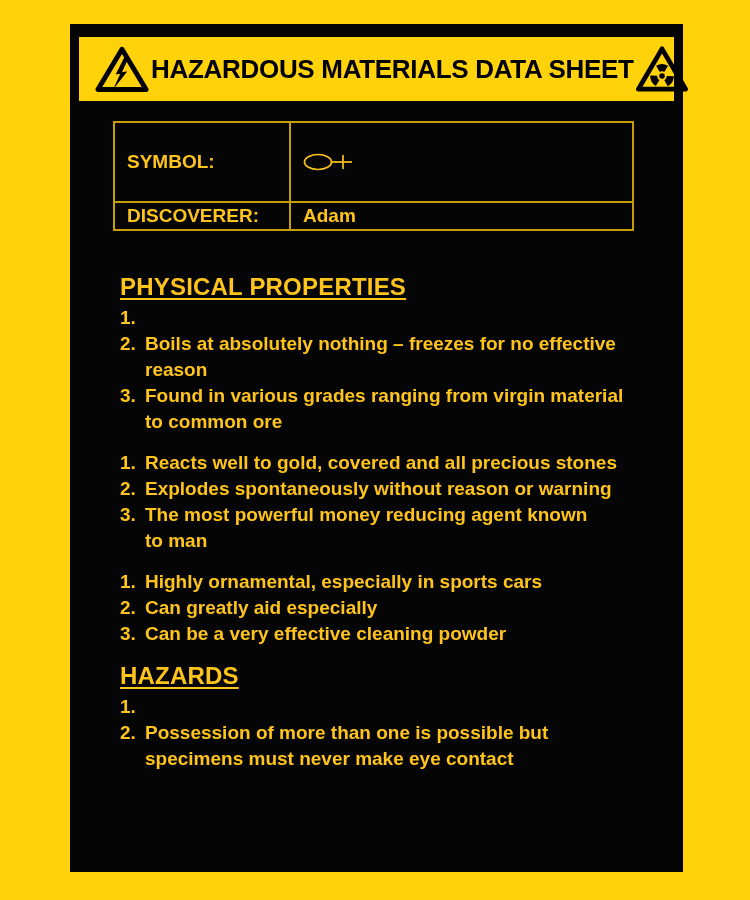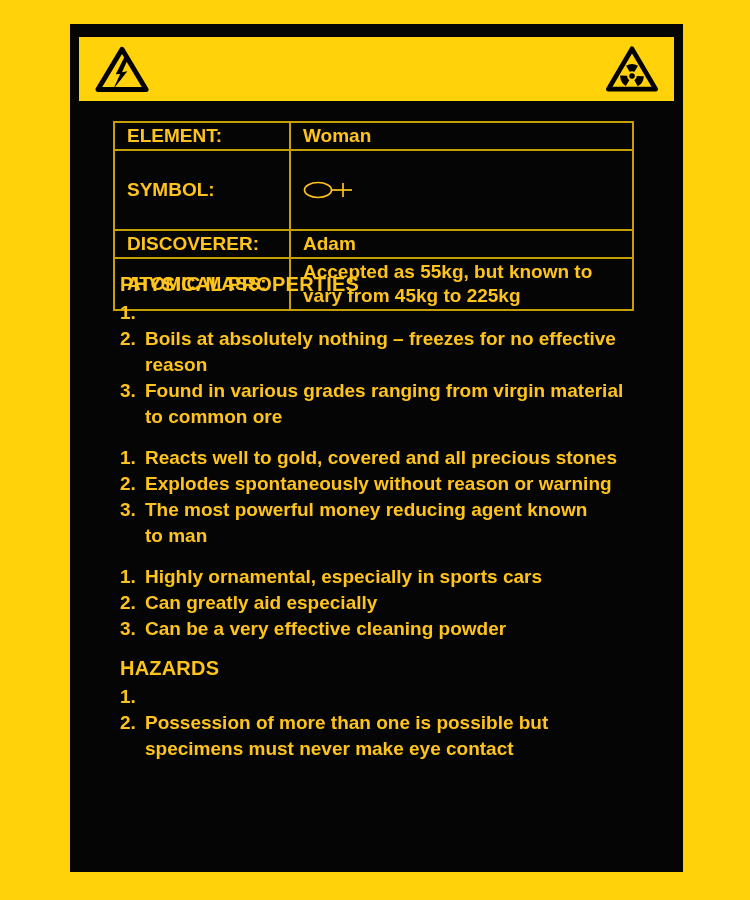--- a/index.html
+++ b/index.html
@@ -57,22 +57,23 @@
   .t-value svg { display: block; margin: 3px 0; }
   .sections {
     position: absolute;
     left: 50px; top: 249px;
     width: 570px;
     color: #FFC41C;
     font-weight: 700;
   }
   .props { margin: 0 0 15px 0; }
   .sec-heading {
-    font-size: 20px;
+    font-size: 24px;
     margin: 0 0 4px 0;
+    text-decoration: underline;
     text-underline-offset: 3px;
     letter-spacing: 0.2px;
   }
   .li {
     display: flex;
     font-size: 19px;
     line-height: 26px;
   }
   .li-num {
     flex: 0 0 25px;
@@ -87,57 +88,49 @@
 <div class="poster">
   <div class="card">
 
     <div class="header-bar">
       <span>
         <svg class="warn-icon" width="58" height="50" viewBox="0 0 64 56">
           <path d="M32 6 L59 51 L5 51 Z" fill="none" stroke="#000" stroke-width="5.5" stroke-linejoin="round"></path>
           <path d="M35 14 L25 34 L30 33.5 L22 51 L38 30.5 L32 31.5 L40 14 Z" fill="#000"></path>
         </svg>
       </span>
+      <h1 class="title">HAZARDOUS MATERIALS DATA SHEET</h1>
       <span>
         <svg class="warn-icon" width="56" height="52" viewBox="0 0 64 58">
           <path d="M32 6 L59 52 L5 52 Z" fill="none" stroke="#000" stroke-width="5.5" stroke-linejoin="round"></path>
           <circle cx="32" cy="37" r="9.5" fill="none" stroke="#000" stroke-width="8" stroke-dasharray="9.95 9.95" transform="rotate(-120 32 37)"></circle>
           <circle cx="32" cy="37" r="3.2" fill="#000"></circle>
         </svg>
       </span>
     </div>
 
     <table class="element-table">
       <tbody id="table-body">
-  <tr>
-    <td class="t-label">ELEMENT:</td>
-    <td class="t-value">Woman</td>
-  </tr>
 
   <tr>
     <td class="t-label">SYMBOL:</td>
     <td class="t-value">
   <svg width="50" height="22" viewBox="0 0 50 22">
     <ellipse cx="15" cy="11" rx="13.5" ry="7.5" fill="none" stroke="#FFC41C" stroke-width="1.7"></ellipse>
     <line x1="28.5" y1="11" x2="49" y2="11" stroke="#FFC41C" stroke-width="1.7"></line>
     <line x1="40" y1="4" x2="40" y2="18" stroke="#FFC41C" stroke-width="1.7"></line>
   </svg>
 </td>
   </tr>
 
   <tr>
     <td class="t-label">DISCOVERER:</td>
     <td class="t-value">Adam</td>
   </tr>
 
-  <tr>
-    <td class="t-label">ATOMIC MASS:</td>
-    <td class="t-value">Accepted as 55kg, but known to
-vary from 45kg to 225kg</td>
-  </tr>
 </tbody>
     </table>
 
     <div class="sections" id="sections">
   <section class="props">
     <h2 class="sec-heading">PHYSICAL PROPERTIES</h2>
     <div class="sec-list">
   <div class="li">
     <span class="li-num">1.</span>
   </div>

